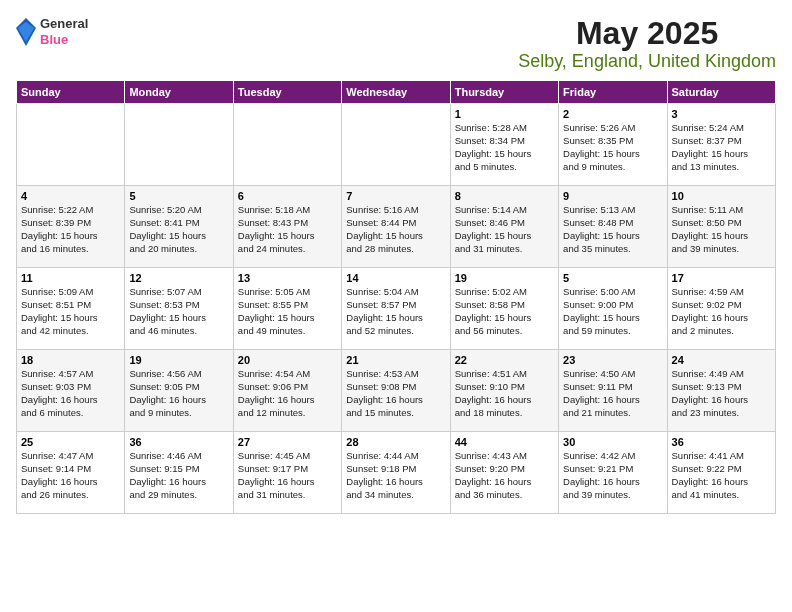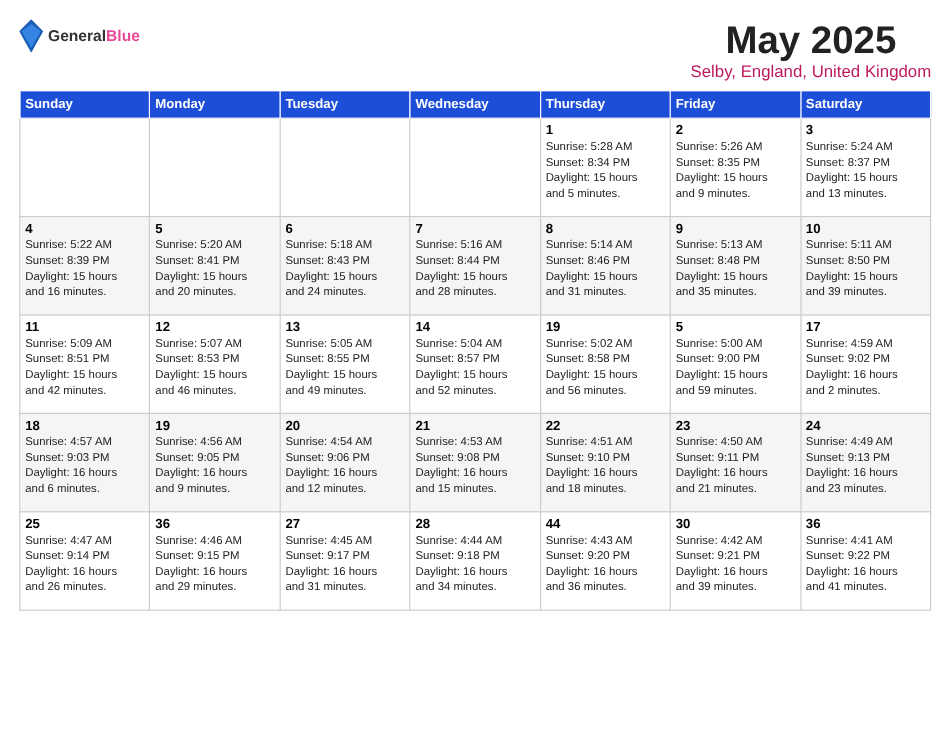--- a/index.html
+++ b/index.html
@@ -19,21 +19,21 @@
       justify-content: space-between;
       align-items: flex-start;
       margin-bottom: 8px;
     }
     .logo {
       display: flex;
       align-items: center;
     }
     .logo-text {
       display: flex;
-      flex-direction: row;
+      flex-direction: column;
       font-size: 13px;
       font-weight: bold;
       line-height: 1.2;
     }
     .logo-general { color: #333; }
     .logo-blue { color: #ec4899; }
     .logo-icon {
       width: 20px;
       height: 28px;
       margin-right: 4px;
@@ -41,30 +41,30 @@
     .title-block {
       text-align: center;
     }
     .month-title {
       font-size: 32px;
       font-weight: bold;
       color: #222;
       line-height: 1.1;
     }
     .location {
-      font-size: 14px;
-      color: #be185d;
+      font-size: 18px;
+      color: #4d7c0f;
     }
     .calendar {
       width: 100%;
       border-collapse: collapse;
       font-size: 10px;
     }
     .calendar th {
-      background: #1d4ed8;
+      background: #701a75;
       color: #fff;
       padding: 5px 4px;
       text-align: left;
       font-size: 11px;
       font-weight: bold;
       border: 1px solid #fff;
     }
     .calendar td {
       border: 1px solid #ccc;
       vertical-align: top;

